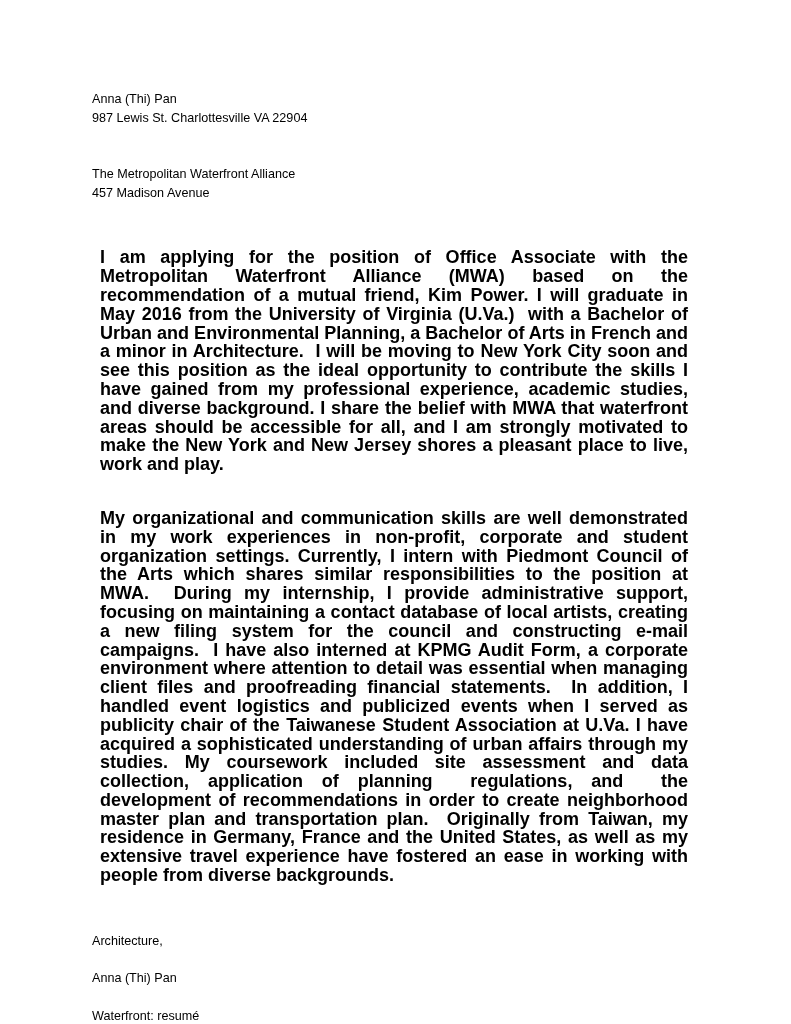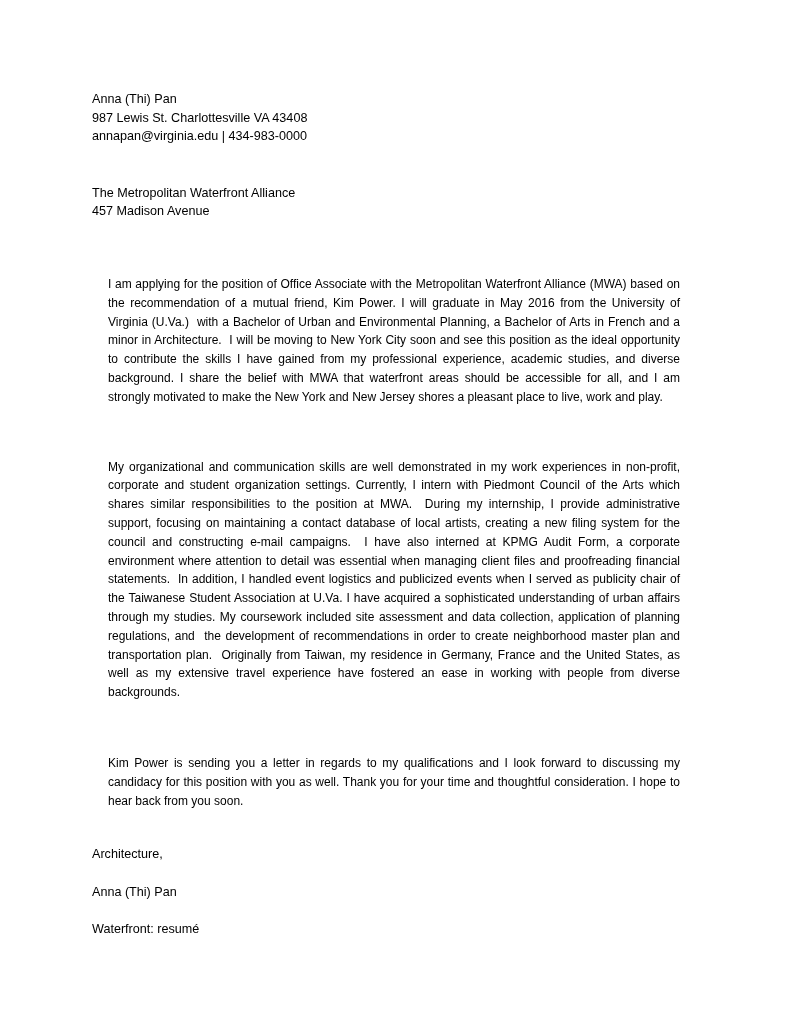--- a/index.html
+++ b/index.html
@@ -31,42 +31,42 @@
     margin: 0 0 0 0;
   }
   .line {
     font-size: 12.6px;
     line-height: 18.6px;
     white-space: pre-wrap;
   }
   .gap-md { height: 19px; }
   .gap-lg { height: 20px; }
   .para {
-    font-size: 12px;
+    font-size: 18px;
     line-height: 18.8px;
     text-align: justify;
-    margin: 16px;
+    margin: 8px;
     white-space: pre-wrap;
+    font-weight: bold;
   }
   .sender .line,
   .recipient .line,
   .date .line {
     text-align: left;
   }
 </style>
 </head>
 <body>
 
 <div class="page">
   <div class="letter">
 
     <div class="block sender">
       <div class="line">Anna (Thi) Pan</div>
-      <div class="line">987 Lewis St. Charlottesville VA 43408</div>
-      <div class="line">annapan@virginia.edu | 434-983-0000</div>
+      <div class="line">987 Lewis St. Charlottesville VA 22904</div>
     </div>
 
     <div class="gap-md"></div>
 
 
     <div class="gap-md"></div>
 
     <div class="block recipient">
       <div class="line">The Metropolitan Waterfront Alliance</div>
       <div class="line">457 Madison Avenue</div>
@@ -78,21 +78,20 @@
     <div class="gap-md"></div>
 
     <p class="para">I am applying for the position of Office Associate with the Metropolitan Waterfront Alliance (MWA) based on the recommendation of a mutual friend, Kim Power. I will graduate in May 2016 from the University of Virginia (U.Va.)  with a Bachelor of Urban and Environmental Planning, a Bachelor of Arts in French and a minor in Architecture.  I will be moving to New York City soon and see this position as the ideal opportunity to contribute the skills I have gained from my professional experience, academic studies, and diverse background. I share the belief with MWA that waterfront areas should be accessible for all, and I am strongly motivated to make the New York and New Jersey shores a pleasant place to live, work and play.</p>
 
     <div class="gap-md"></div>
 
     <p class="para">My organizational and communication skills are well demonstrated in my work experiences in non-profit, corporate and student organization settings. Currently, I intern with Piedmont Council of the Arts which shares similar responsibilities to the position at MWA.  During my internship, I provide administrative support, focusing on maintaining a contact database of local artists, creating a new filing system for the council and constructing e-mail campaigns.  I have also interned at KPMG Audit Form, a corporate environment where attention to detail was essential when managing client files and proofreading financial statements.  In addition, I handled event logistics and publicized events when I served as publicity chair of the Taiwanese Student Association at U.Va. I have acquired a sophisticated understanding of urban affairs through my studies. My coursework included site assessment and data collection, application of planning  regulations, and  the development of recommendations in order to create neighborhood master plan and transportation plan.  Originally from Taiwan, my residence in Germany, France and the United States, as well as my extensive travel experience have fostered an ease in working with people from diverse backgrounds.</p>
 
     <div class="gap-lg"></div>
 
-    <p class="para">Kim Power is sending you a letter in regards to my qualifications and I look forward to discussing my candidacy for this position with you as well. Thank you for your time and thoughtful consideration. I hope to hear back from you soon.</p>
 
     <div class="gap-md"></div>
 
     <div class="block">
       <div class="line">Architecture,</div>
     </div>
 
     <div class="gap-md"></div>
 
     <div class="block">

